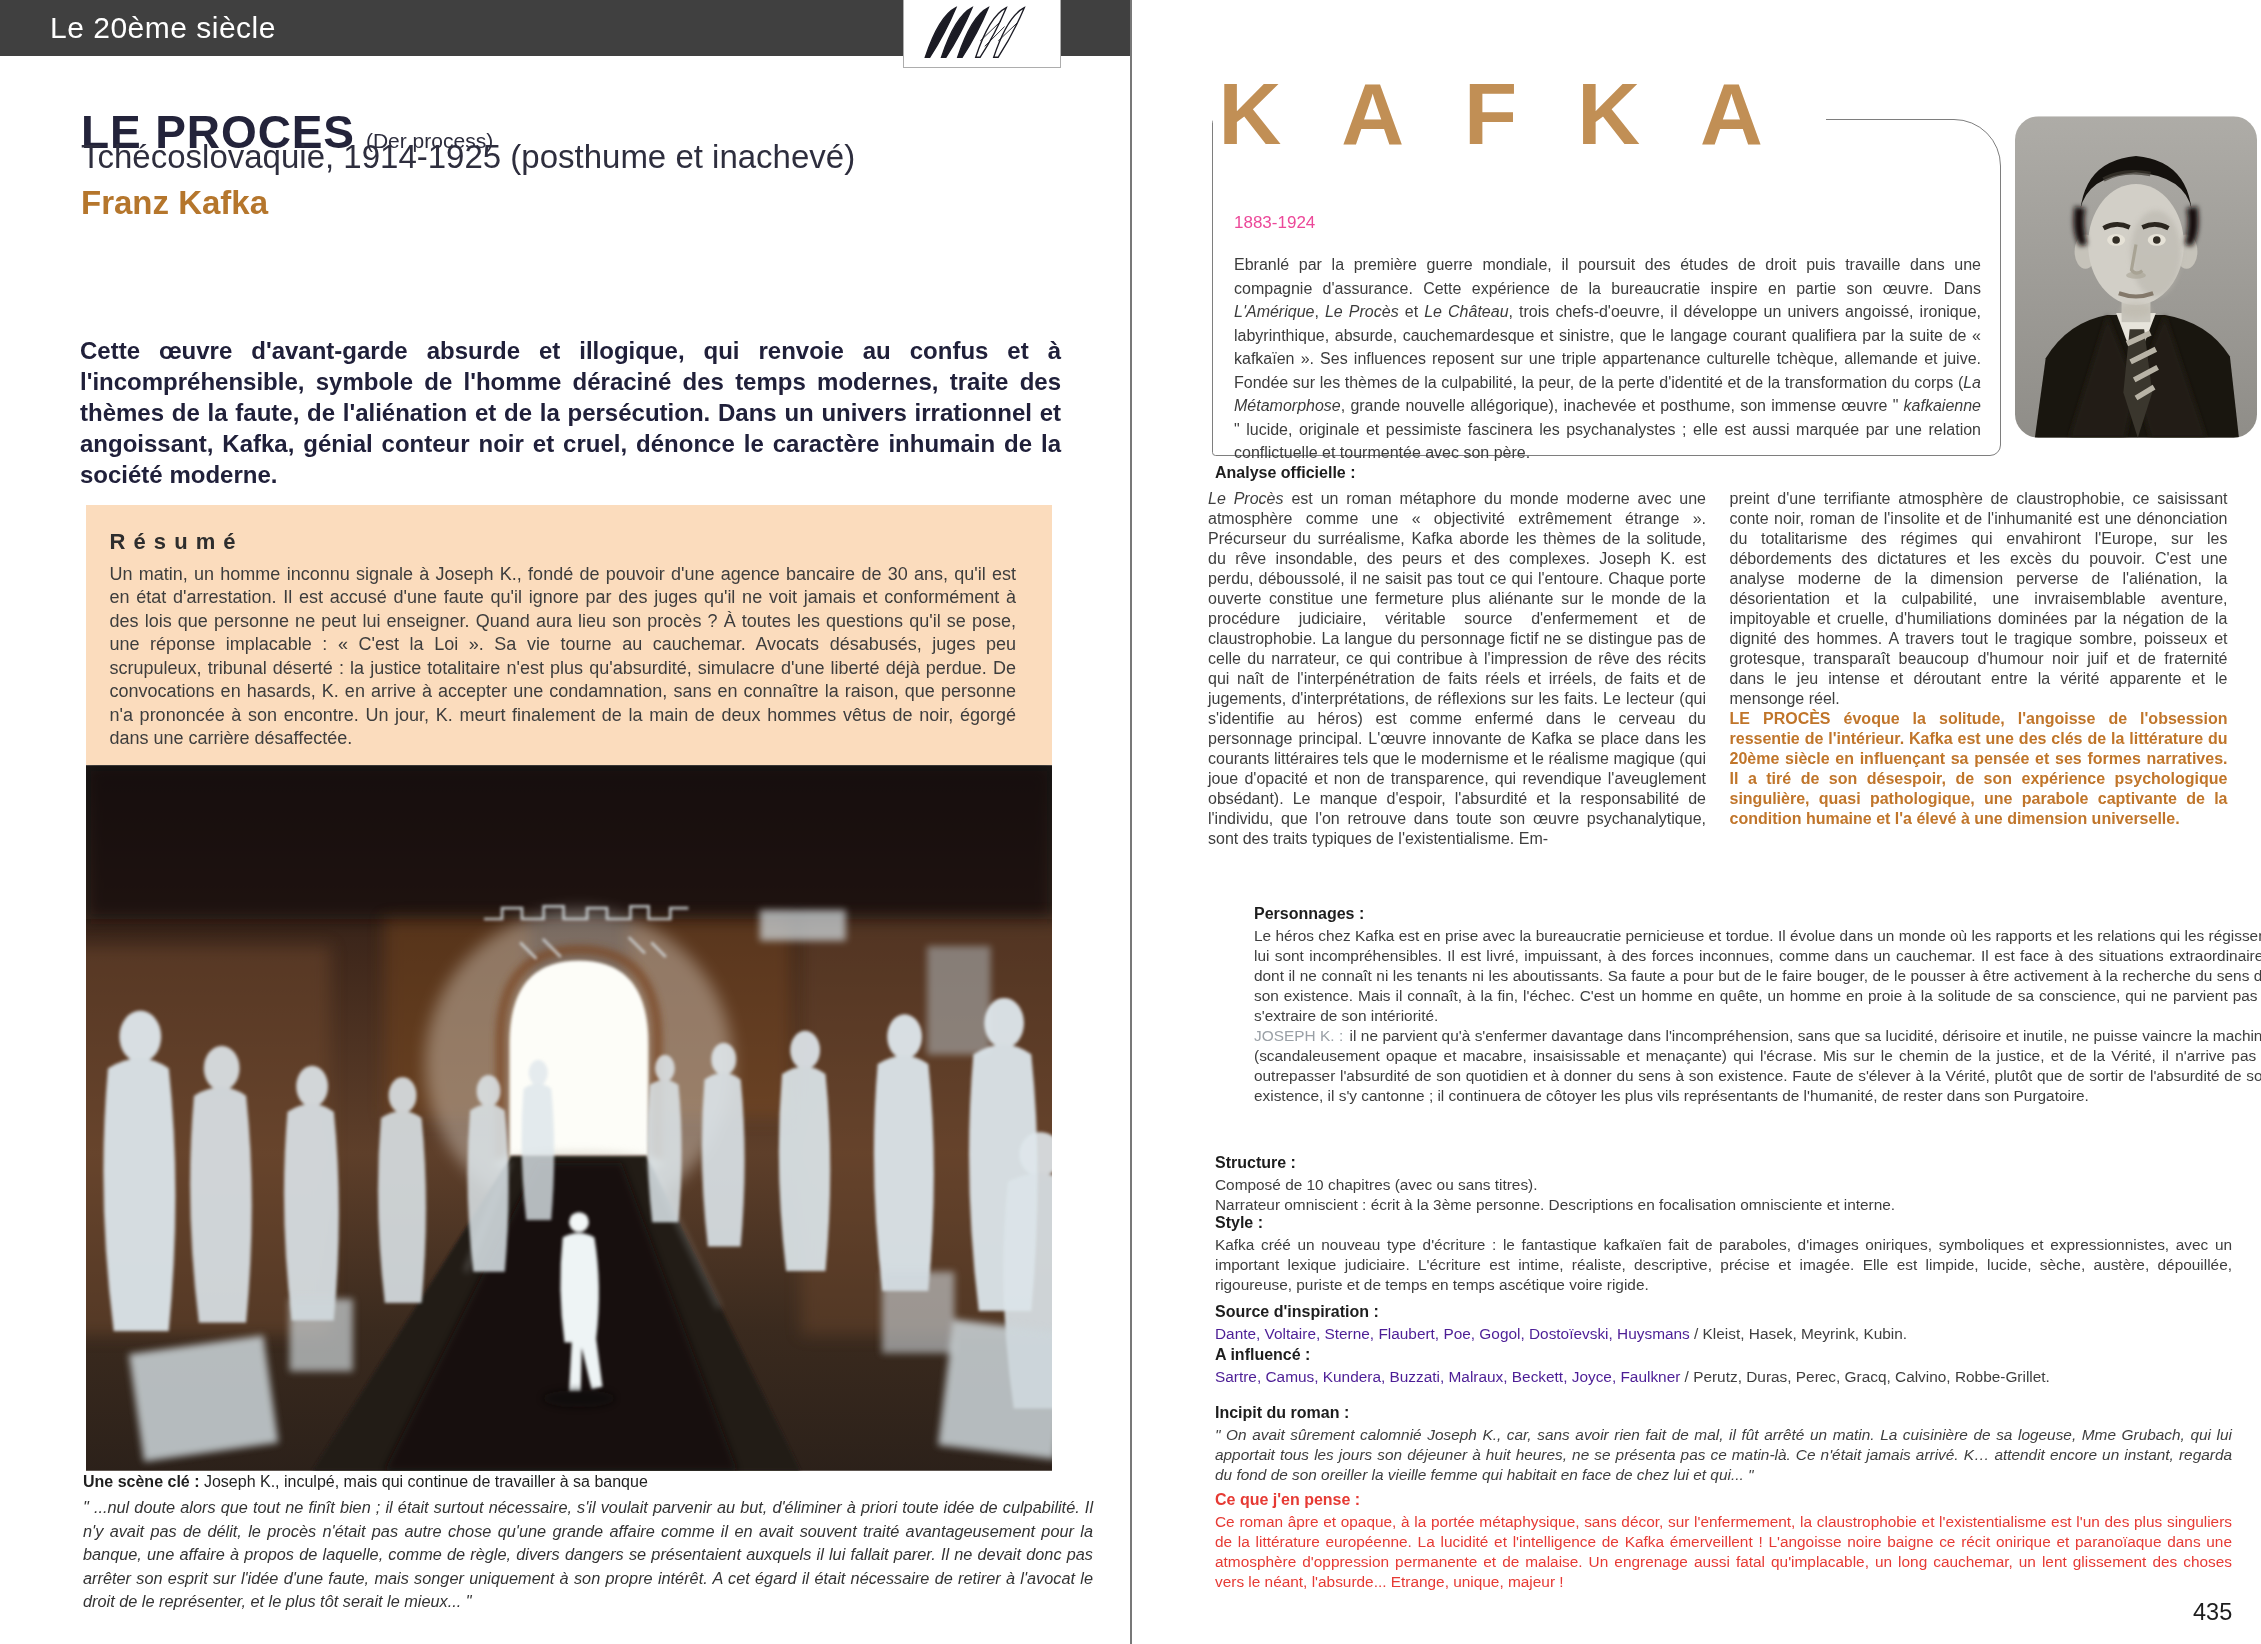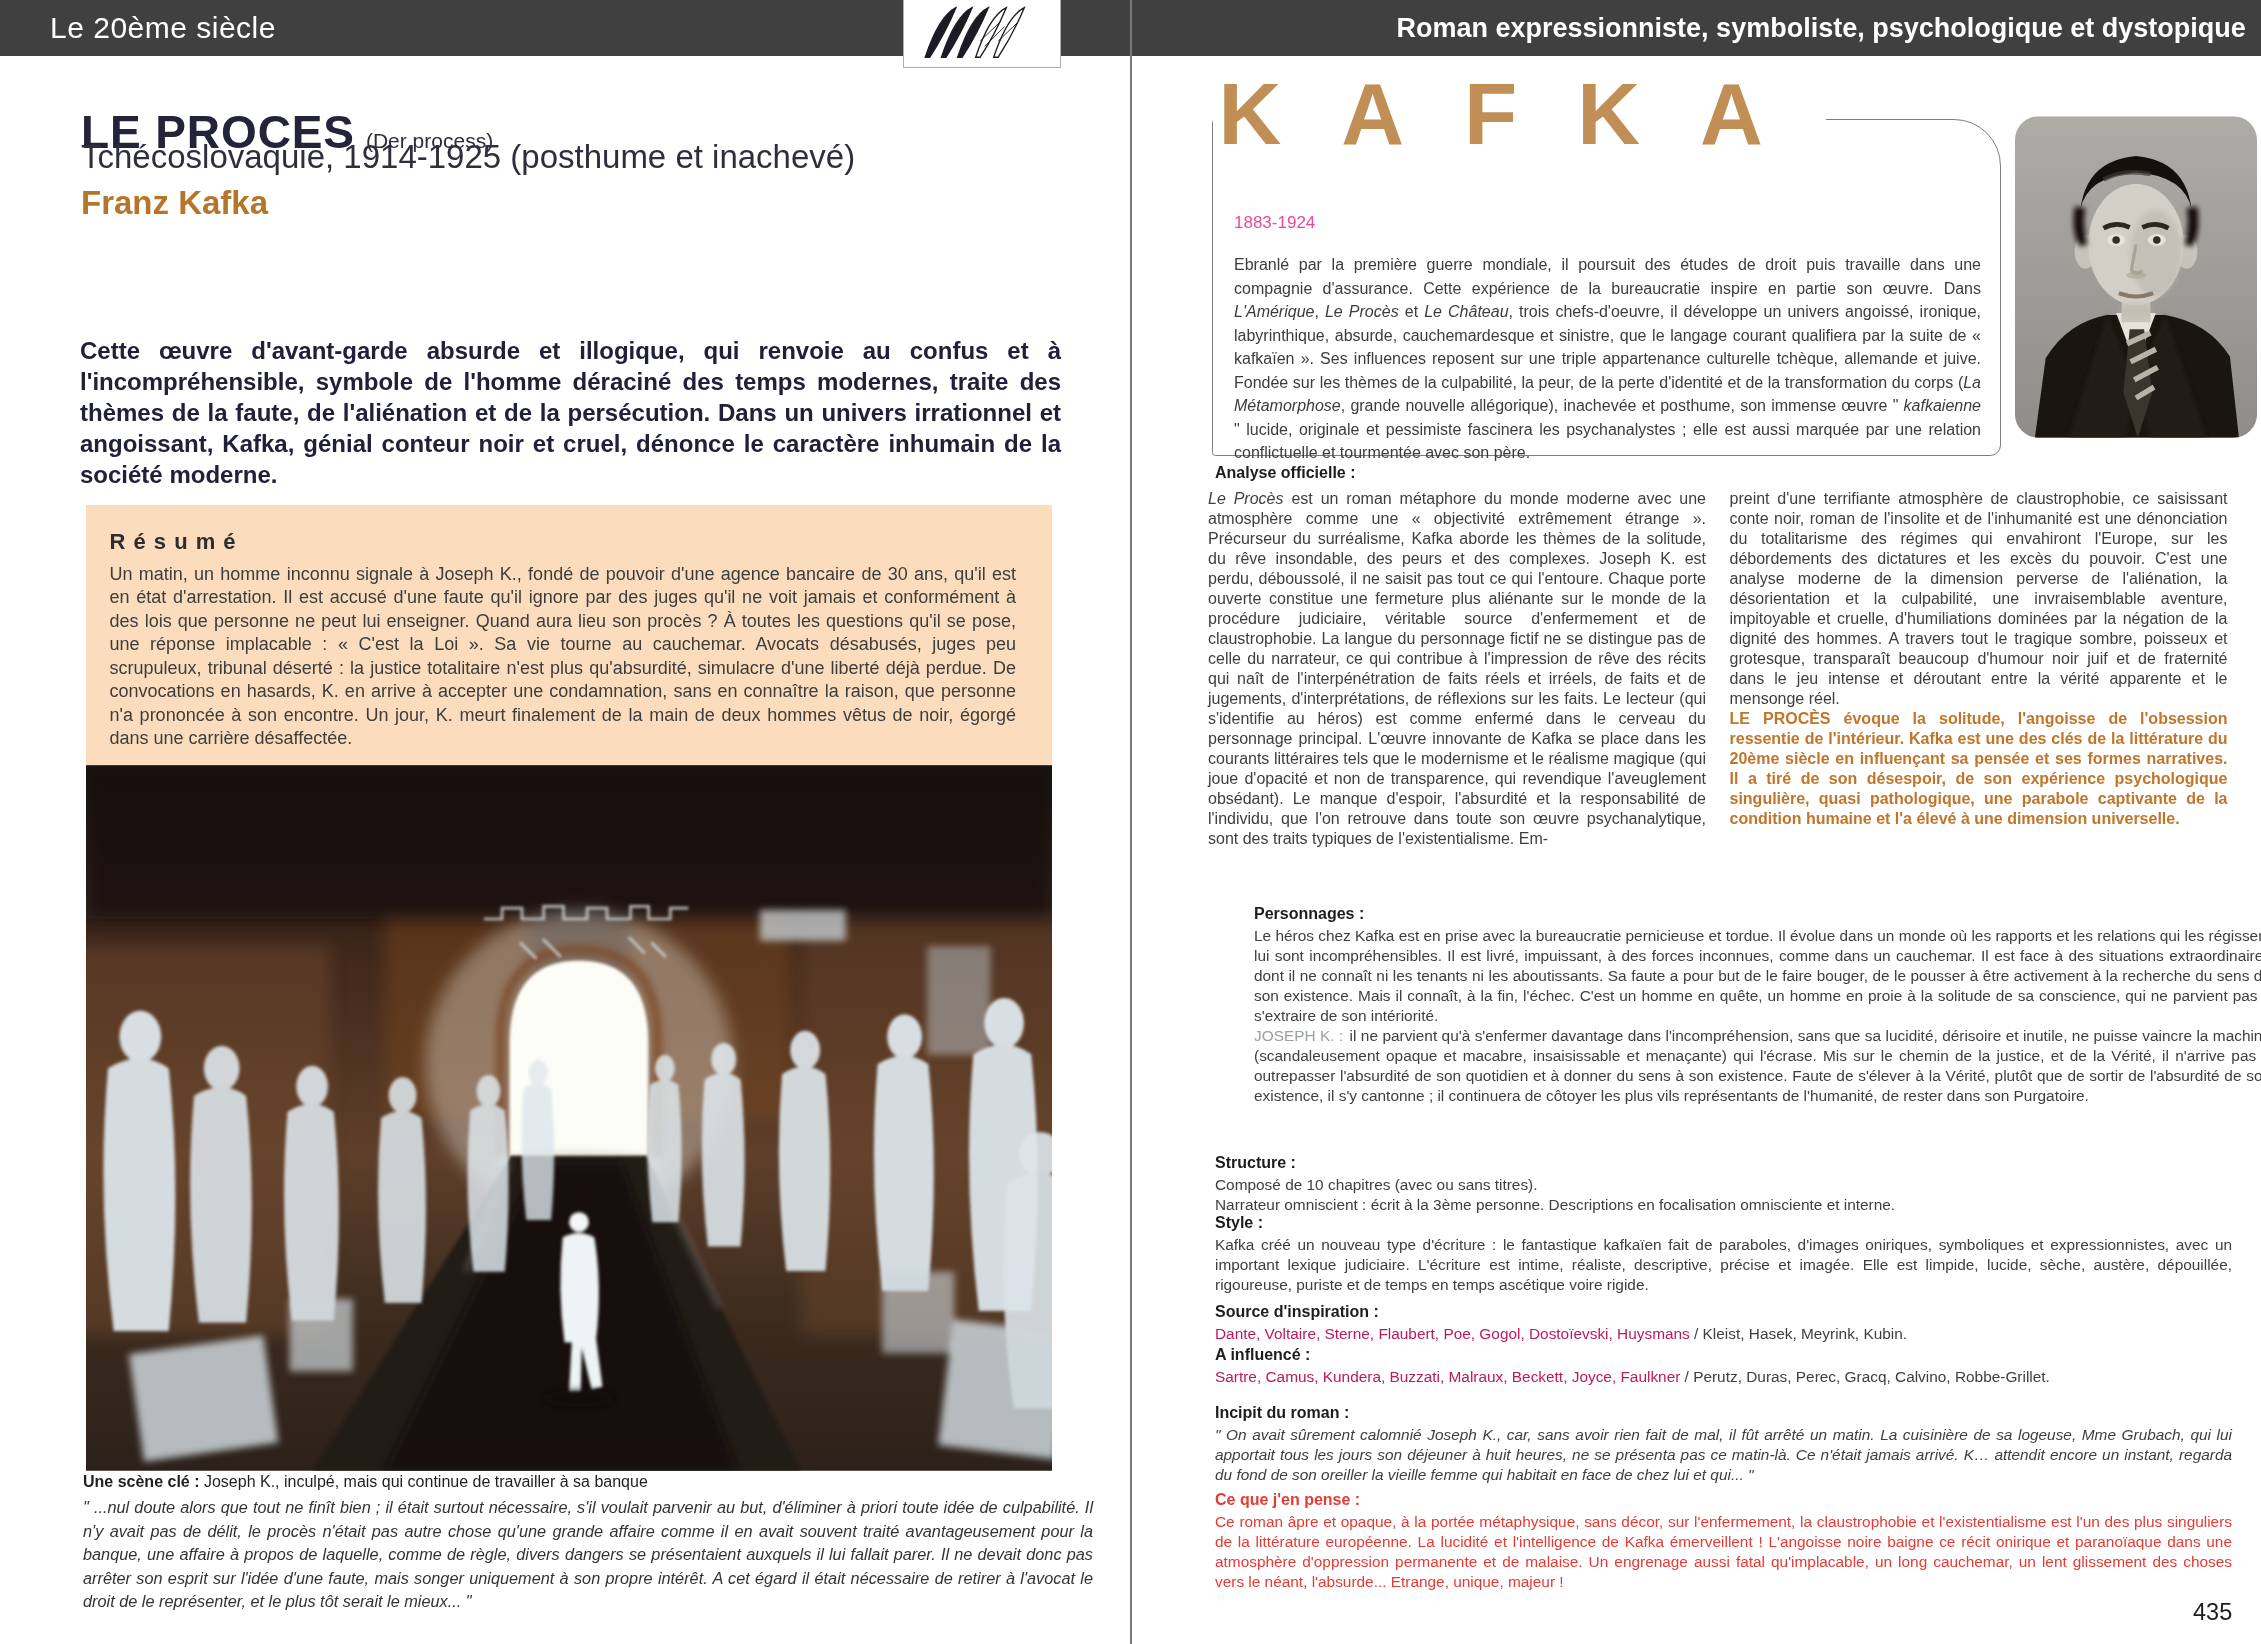--- a/index.html
+++ b/index.html
@@ -37,44 +37,41 @@
   .sec-h{font-size:16px;font-weight:bold;color:#1d1d1d;margin:0 0 2.7px 0;}
   .analysis-h{position:absolute;left:1215px;top:464px;}
   .cols{position:absolute;left:1208px;top:489px;width:1020px;display:flex;gap:23.5px;}
   .col{width:498px;font-size:16px;line-height:20px;text-align:justify;color:#3e3e3e;}
   .col p{margin:0;}
   .orange-para{font-weight:bold;color:#c0752a;}
   .rsec{position:absolute;left:1215px;width:1017px;}
   .rsec p{margin:0;font-size:15.4px;line-height:20px;text-align:justify;color:#3e3e3e;}
   .run-i{font-style:italic;}
   .gray-label{color:#9aa0a6;margin-right:6.3px;}
-  .orange-names{color:#be185d;}
+  .orange-names{color:#4c1d95;}
   .italic-q{font-style:italic;color:#333;}
   .red .sec-h{color:#e63a34;}
   .red p{color:#e63a34;}
   #sec-personnages{top:905px;margin-left:39px;}
   #sec-structure{top:1154px;}
   #sec-style{top:1214px;}
   #sec-sources{top:1303px;}
   #sec-influenced{top:1346px;}
   #sec-incipit{top:1404px;}
   #sec-opinion{top:1491px;}
   #sec-incipit p{font-style:italic;}
 </style>
 </head>
 <body>
 
 <div id="page">
 
   <div class="hdr hdr-left">
     <span>Le 20ème siècle</span>
   </div>
-  <div class="hdr hdr-right">
-    <span>Roman expressionniste, symboliste, psychologique et dystopique</span>
-  </div>
 
   <div class="logo-box">
     <span>
       <svg width="136" height="54" viewBox="0 0 150 60">
         <g stroke="#1b1b24" stroke-width="1.5">
           <path d="M12,58 C20,34 32,10 46,3 C38,22 26,44 17,58 Z" fill="#1b1b24"></path>
           <path d="M30,58 C38,34 50,10 64,3 C56,22 44,44 35,58 Z" fill="#1b1b24"></path>
           <path d="M48,58 C56,34 68,10 82,3 C74,22 62,44 53,58 Z" fill="#1b1b24"></path>
           <path d="M68,58 C76,34 88,10 102,3 C94,22 82,44 73,58 Z" fill="#ffffff"></path>
           <path d="M88,58 C96,34 108,10 122,3 C114,22 102,44 93,58 Z" fill="#ffffff"></path>

